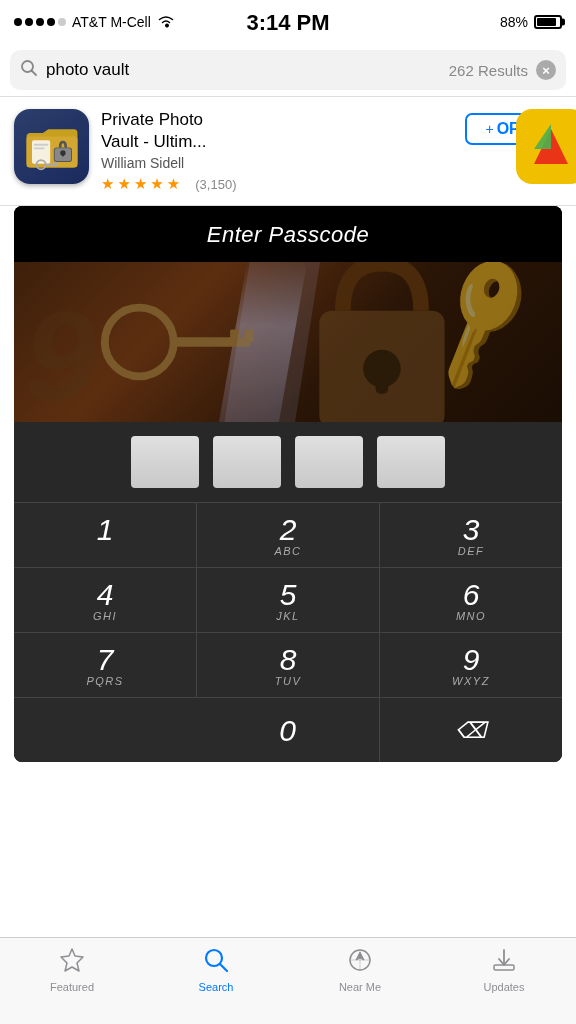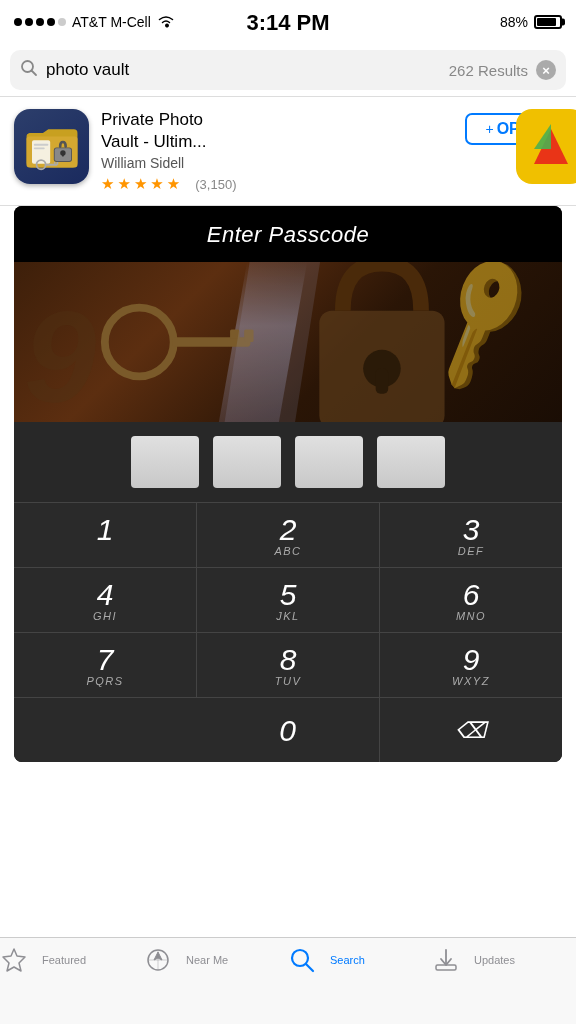--- a/index.html
+++ b/index.html
@@ -323,23 +323,23 @@
       height: 87px;
       background: rgba(248,248,248,0.95);
       border-top: 1px solid #ccc;
       display: flex;
       align-items: flex-start;
       padding-top: 8px;
     }
     .tab-item {
       flex: 1;
       display: flex;
-      flex-direction: row;
-      align-items: center;
-      gap: 14px;
+      flex-direction: column;
+      align-items: center;
+      gap: 7px;
       cursor: pointer;
     }
     .tab-icon {
       width: 28px;
       height: 28px;
       display: flex;
       align-items: center;
       justify-content: center;
     }
     .tab-label {
@@ -565,42 +565,42 @@
   <div class="tab-item">
     <div class="tab-icon">
       <svg width="26" height="26" viewBox="0 0 26 26" fill="none">
         <polygon points="13,2 16,9 24,10 18,16 20,24 13,20 6,24 8,16 2,10 10,9" stroke="#8e8e93" stroke-width="1.5" fill="none" stroke-linejoin="round"></polygon>
       </svg>
     </div>
     <span class="tab-label">Featured</span>
   </div>
 
 
+  <div class="tab-item active">
+    <div class="tab-icon">
+      <svg width="28" height="28" viewBox="0 0 28 28" fill="none">
+        <circle cx="12" cy="12" r="8" stroke="#007aff" stroke-width="2.2"></circle>
+        <line x1="18" y1="18" x2="25" y2="25" stroke="#007aff" stroke-width="2.2" stroke-linecap="round"></line>
+      </svg>
+    </div>
+    <span class="tab-label" style="color:#007aff;">Search</span>
+  </div>
+
   <div class="tab-item">
     <div class="tab-icon">
       <svg width="26" height="26" viewBox="0 0 26 26" fill="none">
         <circle cx="13" cy="13" r="10" stroke="#8e8e93" stroke-width="1.5"></circle>
         <polygon points="13,5 17,13 13,11 9,13" fill="#8e8e93"></polygon>
         <line x1="3" y1="13" x2="23" y2="13" stroke="#8e8e93" stroke-width="1" opacity="0.4"></line>
         <line x1="13" y1="3" x2="13" y2="23" stroke="#8e8e93" stroke-width="1" opacity="0.4"></line>
       </svg>
     </div>
     <span class="tab-label">Near Me</span>
   </div>
 
-  <div class="tab-item active">
-    <div class="tab-icon">
-      <svg width="28" height="28" viewBox="0 0 28 28" fill="none">
-        <circle cx="12" cy="12" r="8" stroke="#007aff" stroke-width="2.2"></circle>
-        <line x1="18" y1="18" x2="25" y2="25" stroke="#007aff" stroke-width="2.2" stroke-linecap="round"></line>
-      </svg>
-    </div>
-    <span class="tab-label" style="color:#007aff;">Search</span>
-  </div>
-
   <div class="tab-item">
     <div class="tab-icon">
       <svg width="26" height="26" viewBox="0 0 26 26" fill="none">
         <rect x="3" y="18" width="20" height="5" rx="1.5" stroke="#8e8e93" stroke-width="1.5" fill="none"></rect>
         <line x1="13" y1="3" x2="13" y2="17" stroke="#8e8e93" stroke-width="1.8" stroke-linecap="round"></line>
         <polyline points="8,12 13,18 18,12" stroke="#8e8e93" stroke-width="1.8" stroke-linejoin="round" stroke-linecap="round" fill="none"></polyline>
       </svg>
     </div>
     <span class="tab-label">Updates</span>
   </div>

